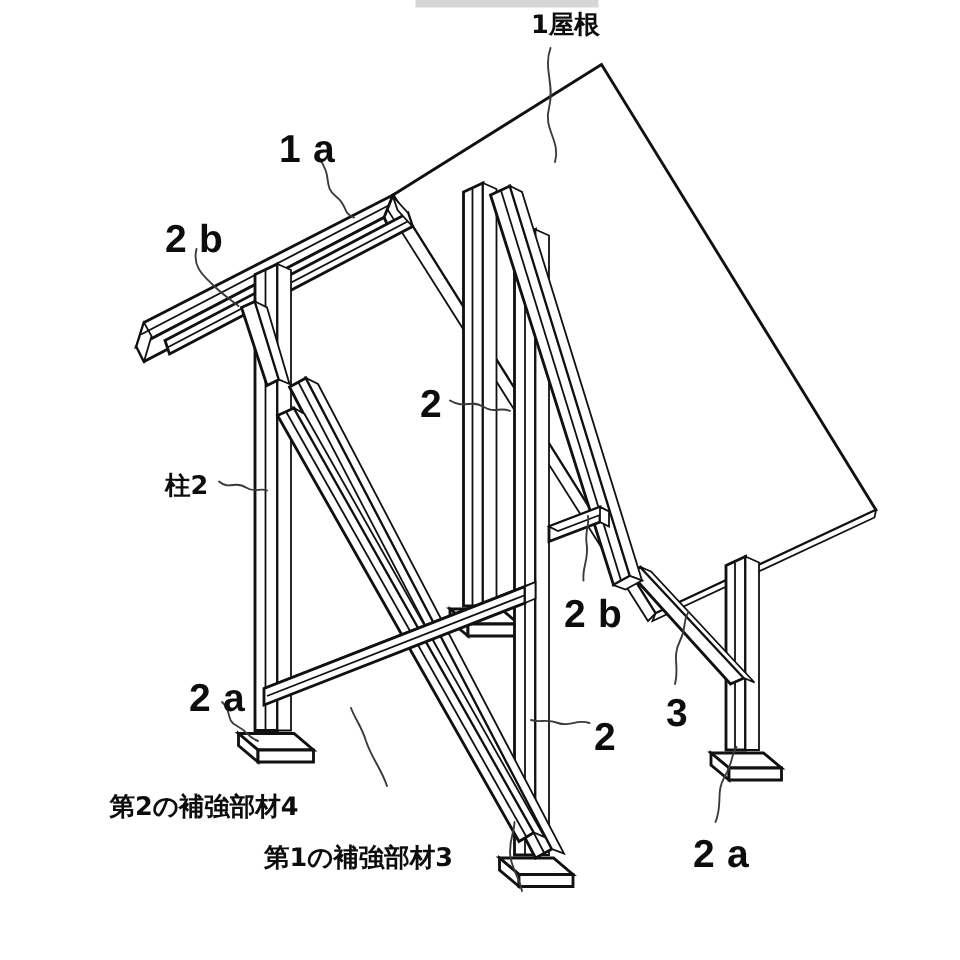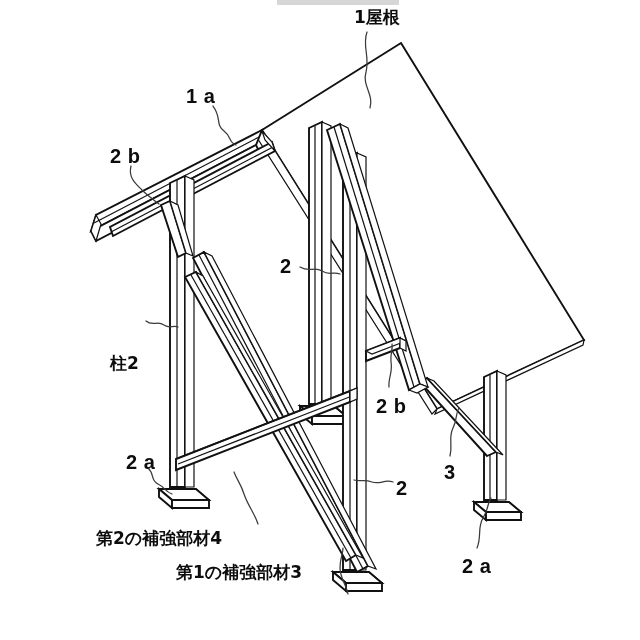--- a/index.html
+++ b/index.html
@@ -34,21 +34,21 @@
     position: absolute;
     white-space: nowrap;
     font-weight: 700;
     color: #0d0d0d;
     letter-spacing: 0.5px;
     line-height: 1;
     user-select: none;
   }
   .label.lat {
     font-family: "Liberation Sans", "DejaVu Sans", sans-serif;
-    font-size: 20px;
+    font-size: 26px;
   }
   .label.jp {
     font-family: "DejaVu Sans", "Liberation Sans", sans-serif;
     font-size: 17px;
     letter-spacing: 0px;
   }
   .top-smudge {
     position: absolute;
     left: 277px;
     top: 0px;
@@ -206,23 +206,23 @@
         <path class="ldr" d="M 258 524 C 254 512, 248 506, 244 494 C 241 484, 237 480, 234 472"></path>
         <path class="ldr" d="M 348 594 C 346 584, 340 578, 340 568 C 340 558, 343 554, 343 548"></path>
       </g>
   </svg>
 
   <div id="label-layer">
       <div class="label jp" style="left: 354px; top: 9px;">1屋根</div>
       <div class="label lat" style="left: 186px; top: 86px;">1 a</div>
       <div class="label lat" style="left: 110px; top: 146px;">2 b</div>
       <div class="label lat" style="left: 280px; top: 256px;">2</div>
-      <div class="label jp" style="left: 110px; top: 316px; margin-top: 39px;">柱2</div>
+      <div class="label jp" style="left: 110px; top: 316px;">柱2</div>
       <div class="label lat" style="left: 376px; top: 396px;">2 b</div>
       <div class="label lat" style="left: 126px; top: 452px;">2 a</div>
       <div class="label lat" style="left: 396px; top: 478px;">2</div>
       <div class="label lat" style="left: 444px; top: 462px;">3</div>
       <div class="label lat" style="left: 462px; top: 556px;">2 a</div>
-      <div class="label jp" style="left: 96px; top: 530px;">第2の補強部材4</div>
+      <div class="label jp" style="left: 73px; top: 530px;">第2の補強部材4</div>
       <div class="label jp" style="left: 176px; top: 564px;">第1の補強部材3</div>
     </div>
 
 </div>
 
 </body></html>

